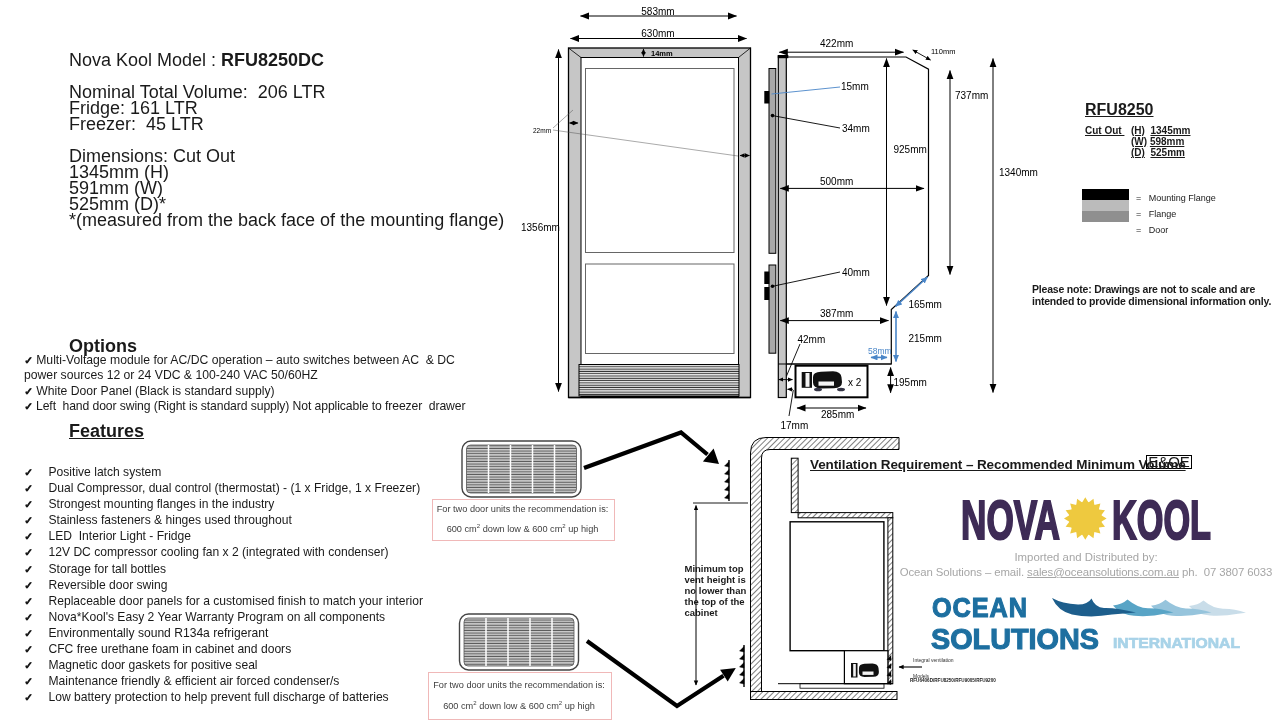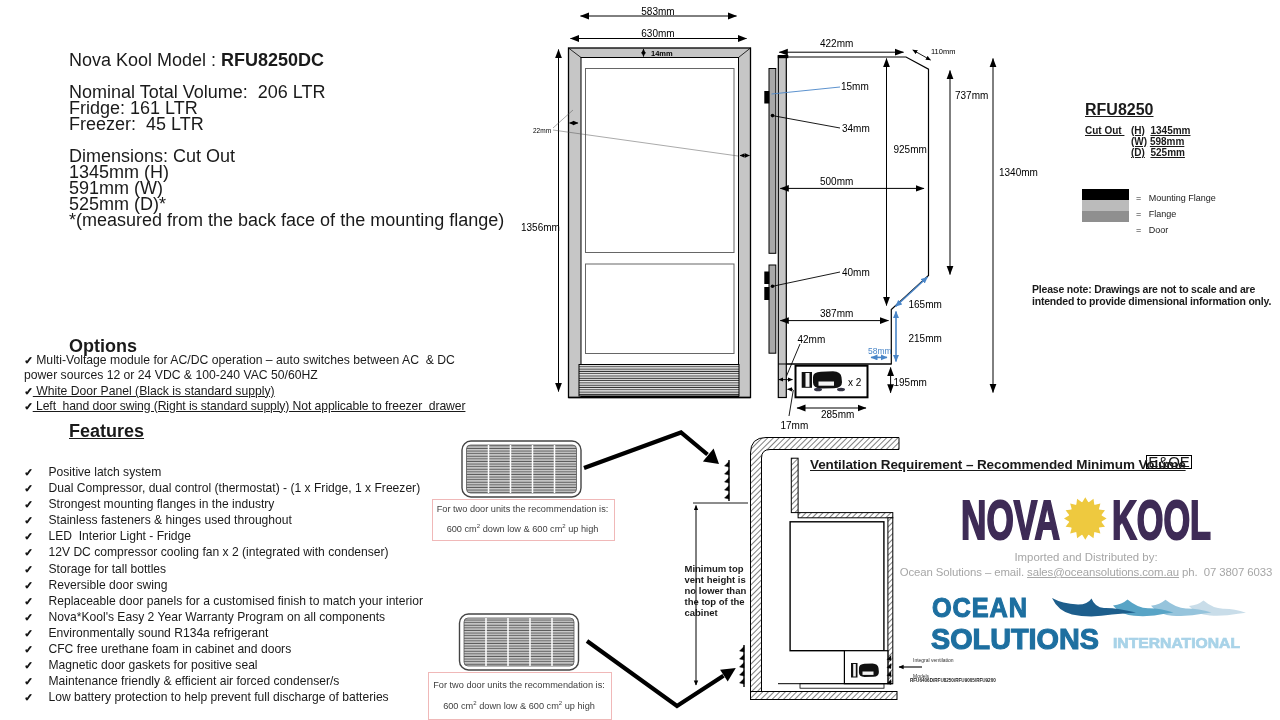--- a/index.html
+++ b/index.html
@@ -25,21 +25,21 @@
 <div class="abs t11" style="left:24px;top:148px;">Dimensions: Cut Out<br>
 1345mm (H)<br>
 591mm (W)<br>
 525mm (D)*<br>
 *(measured from the back face of the mounting flange)</div>
 
 
 <div class="abs t11 b" style="left:24px;top:338px;">Options</div>
 <div class="abs" style="left:24px;top:353px;font-size:12.2px;line-height:15.2px;">
 <span style="font-size:10.5px;line-height:10px;display:inline-block;font-weight:bold;text-shadow:0.5px 0 0 #1a1a1a;">✓</span> Multi-Voltage module for AC/DC operation – auto switches between AC&nbsp; &amp;&nbsp;DC<br>power sources 12 or 24 VDC &amp; 100-240 VAC 50/60HZ</div>
-<div class="abs" style="left:24px;top:383.5px;font-size:12.2px;line-height:15.2px;text-decoration:underline;"><span style="font-size:10.5px;line-height:10px;display:inline-block;font-weight:bold;text-shadow:0.5px 0 0 #1a1a1a;">✓</span> White Door Panel (Black is standard supply)<br>
+<div class="abs" style="left:24px;top:383.5px;font-size:12.2px;line-height:15.2px;"><span style="font-size:10.5px;line-height:10px;display:inline-block;font-weight:bold;text-shadow:0.5px 0 0 #1a1a1a;">✓</span> White Door Panel (Black is standard supply)<br>
 <span style="letter-spacing:-0.1px;"><span style="font-size:10.5px;line-height:10px;display:inline-block;font-weight:bold;text-shadow:0.5px 0 0 #1a1a1a;">✓</span> Left&nbsp; hand door swing (Right is standard supply) Not applicable to freezer&nbsp; drawer</span></div>
 
 <div class="abs t11 b u" style="left:24px;top:423px;">Features</div>
 
 <div class="abs" style="left:24px;top:464px;font-size:12.1px;line-height:16.1px;">
 <span class="ck">✓</span>Positive latch system<br>
 <span class="ck">✓</span>Dual Compressor, dual control (thermostat) - (1 x Fridge, 1 x Freezer)<br>
 <span class="ck">✓</span>Strongest mounting flanges in the industry<br>
 <span class="ck">✓</span>Stainless fasteners &amp; hinges used throughout<br>
 <span class="ck">✓</span>LED&nbsp; Interior Light - Fridge<br>

